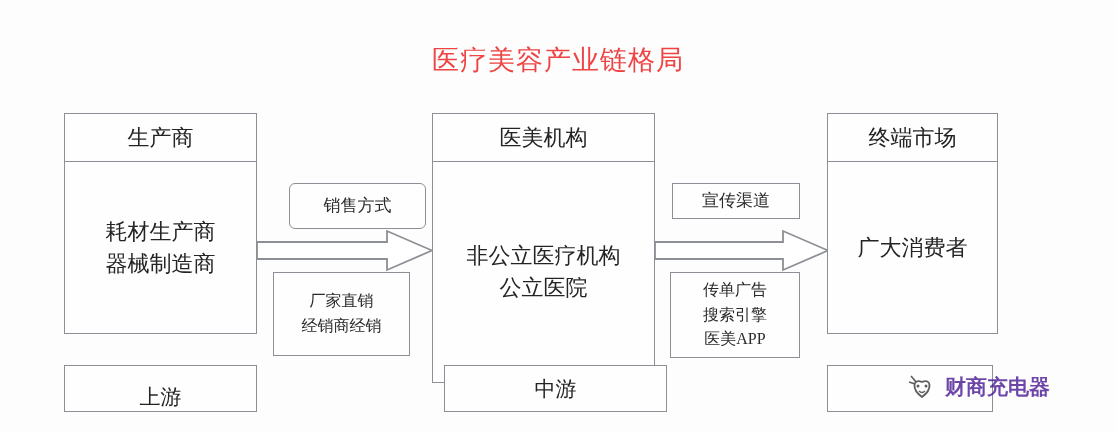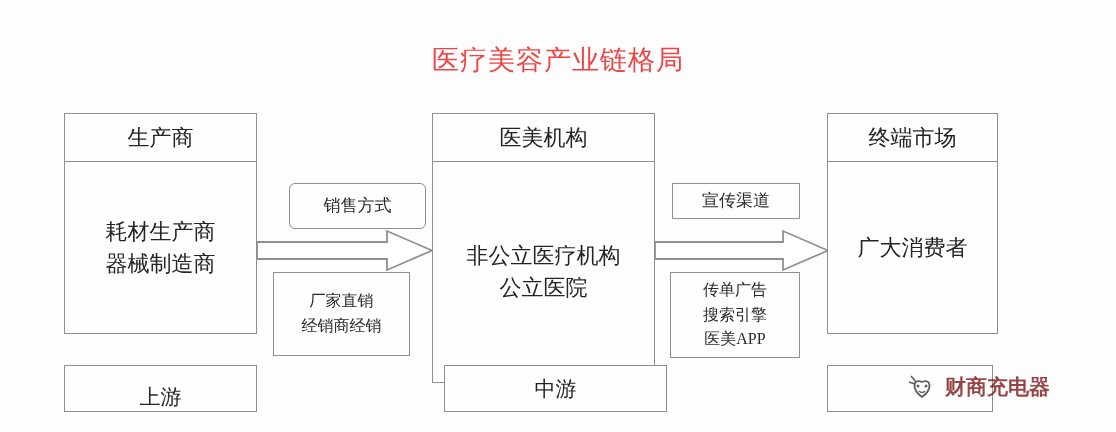--- a/index.html
+++ b/index.html
@@ -100,21 +100,21 @@
     display: flex;
     align-items: center;
     gap: 6px;
     opacity: .82;
     pointer-events: none;
   }
   .watermark .wm-text {
     font-family: "Liberation Sans", sans-serif;
     font-size: 21px;
     font-weight: bold;
-    color: #7f1d1d;
+    color: #4c1d95;
     white-space: nowrap;
   }
   .wm-logo { width: 34px; height: 30px; }
 </style>
 </head>
 <body>
 
 <div id="canvas">
 
   <div class="title">医疗美容产业链格局</div>

